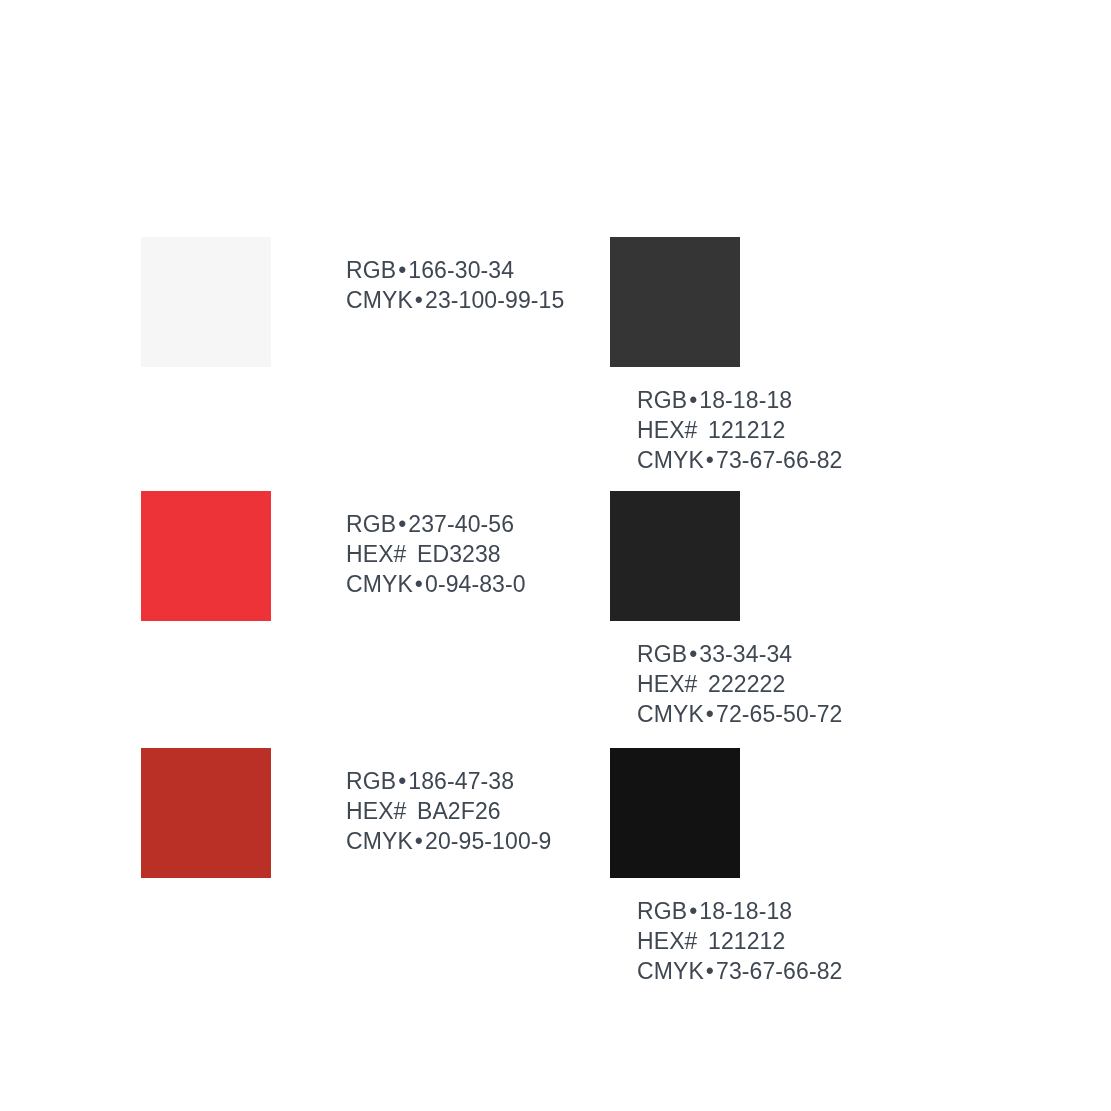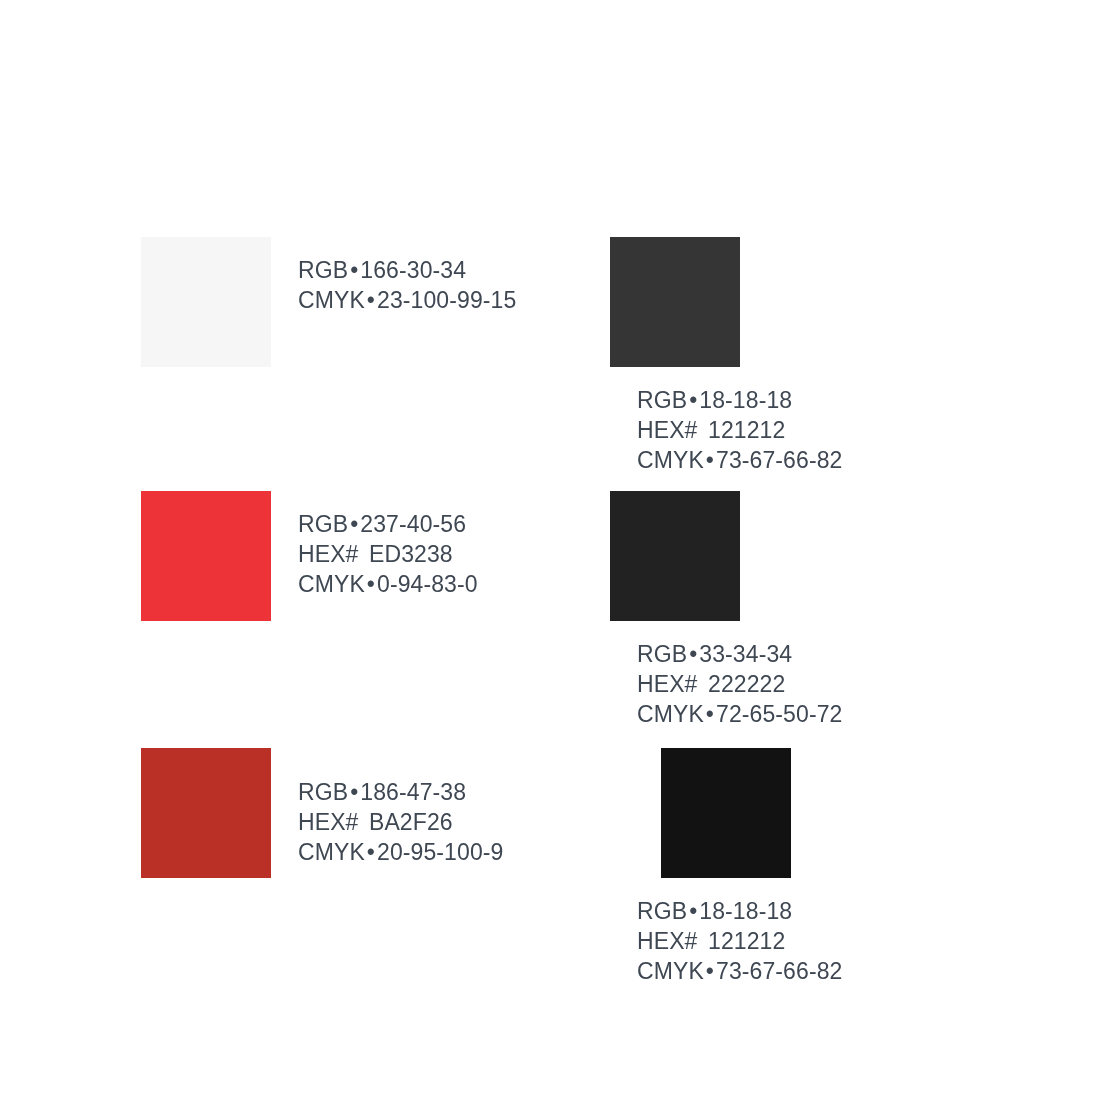--- a/index.html
+++ b/index.html
@@ -21,27 +21,27 @@
     height: 1111px;
   }
 
   .swatch-entry {
     position: absolute;
     display: flex;
     align-items: flex-start;
   }
 
   
-  .col-left  { left: 141px; }
+  .col-left  { left: 141px; gap: 48px; }
   .col-right { left: 610px; flex-direction: column; }
 
   
   .row-1 { top: 237px; }
   .row-2 { top: 491px; }
-  .row-3 { top: 748px; align-items: center; }
+  .row-3 { top: 748px; }
 
   .swatch-chip {
     width: 130px;
     height: 130px;
     flex: 0 0 130px;
     background: #ffffff;
   }
 
   .swatch-info {
     margin-left: 27px;

